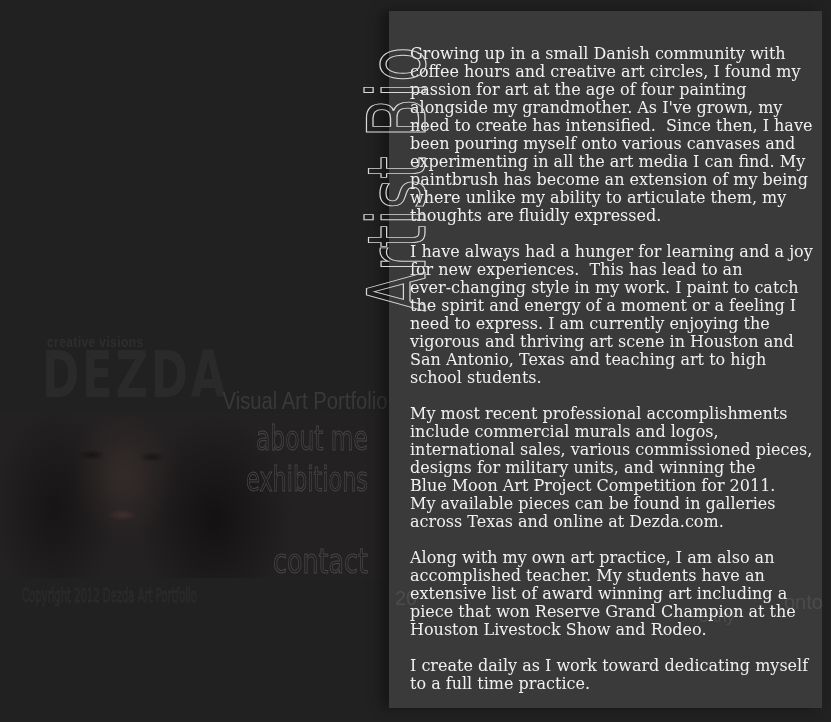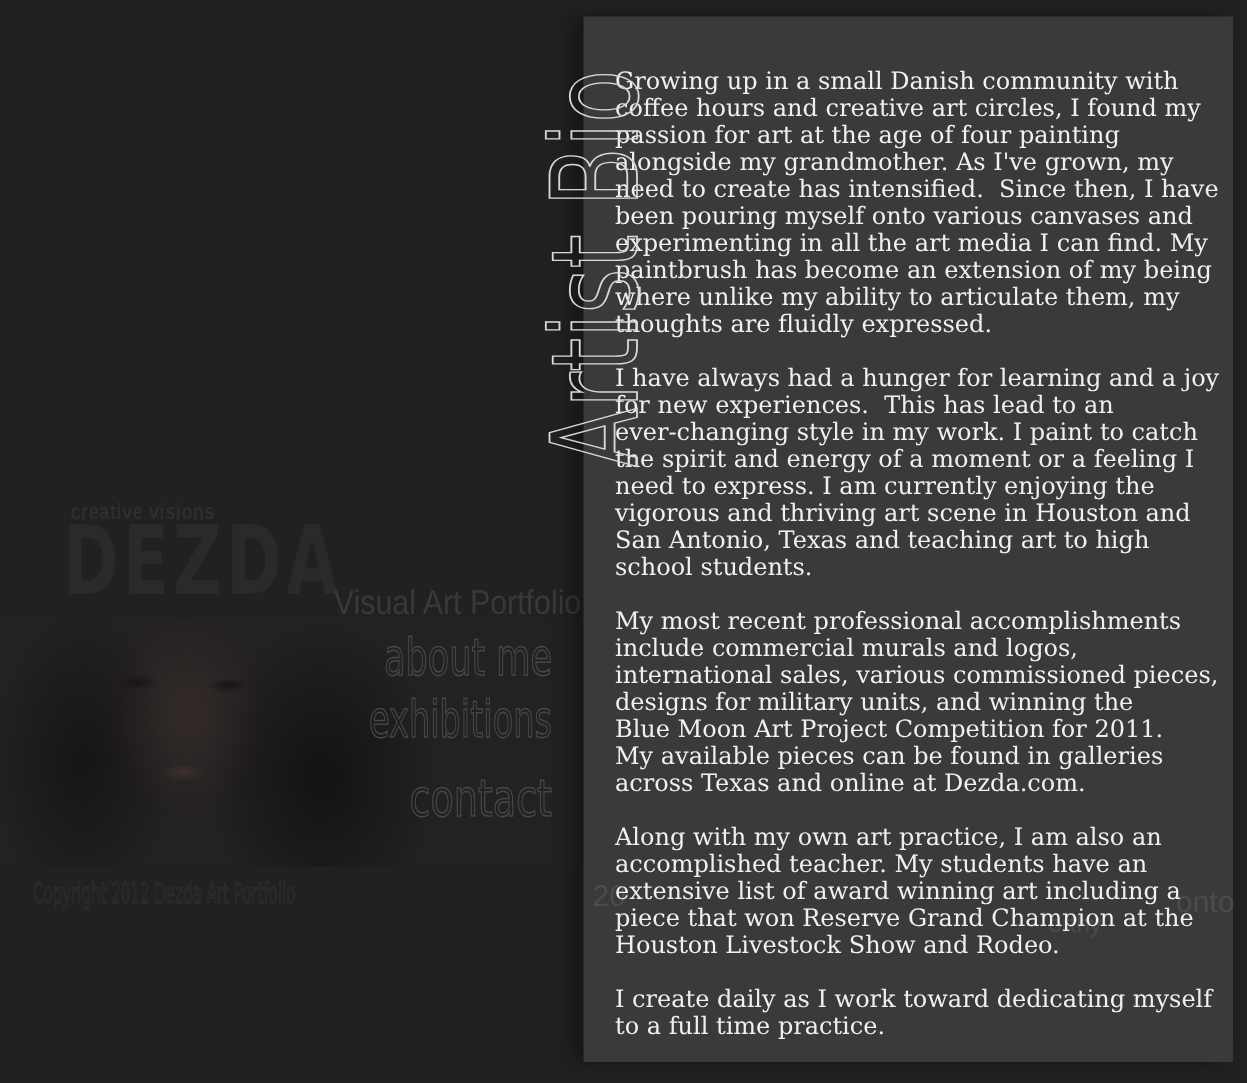--- a/index.html
+++ b/index.html
@@ -91,21 +91,21 @@
   <div class="nav-item" style="top:416px;">
     <svg width="230" height="46">
       <text x="228" y="34" text-anchor="end" font-size="34" textLength="112" lengthAdjust="spacingAndGlyphs">about me</text>
     </svg>
   </div>
   <div class="nav-item" style="top:457px;">
     <svg width="230" height="46">
       <text x="228" y="34" text-anchor="end" font-size="34" textLength="122" lengthAdjust="spacingAndGlyphs">exhibitions</text>
     </svg>
   </div>
-  <div class="nav-item" style="top:510px;text-align:center;">
+  <div class="nav-item" style="top:539px;text-align:center;">
     <svg width="230" height="46">
       <text x="228" y="34" text-anchor="end" font-size="34" textLength="95" lengthAdjust="spacingAndGlyphs">contact</text>
     </svg>
   </div>
 
   <div class="site-footer">
     <svg width="250" height="28">
       <text x="2" y="20" font-size="19" textLength="175" lengthAdjust="spacingAndGlyphs">Copyright 2012 Dezda Art Portfolio</text>
     </svg>
   </div>

